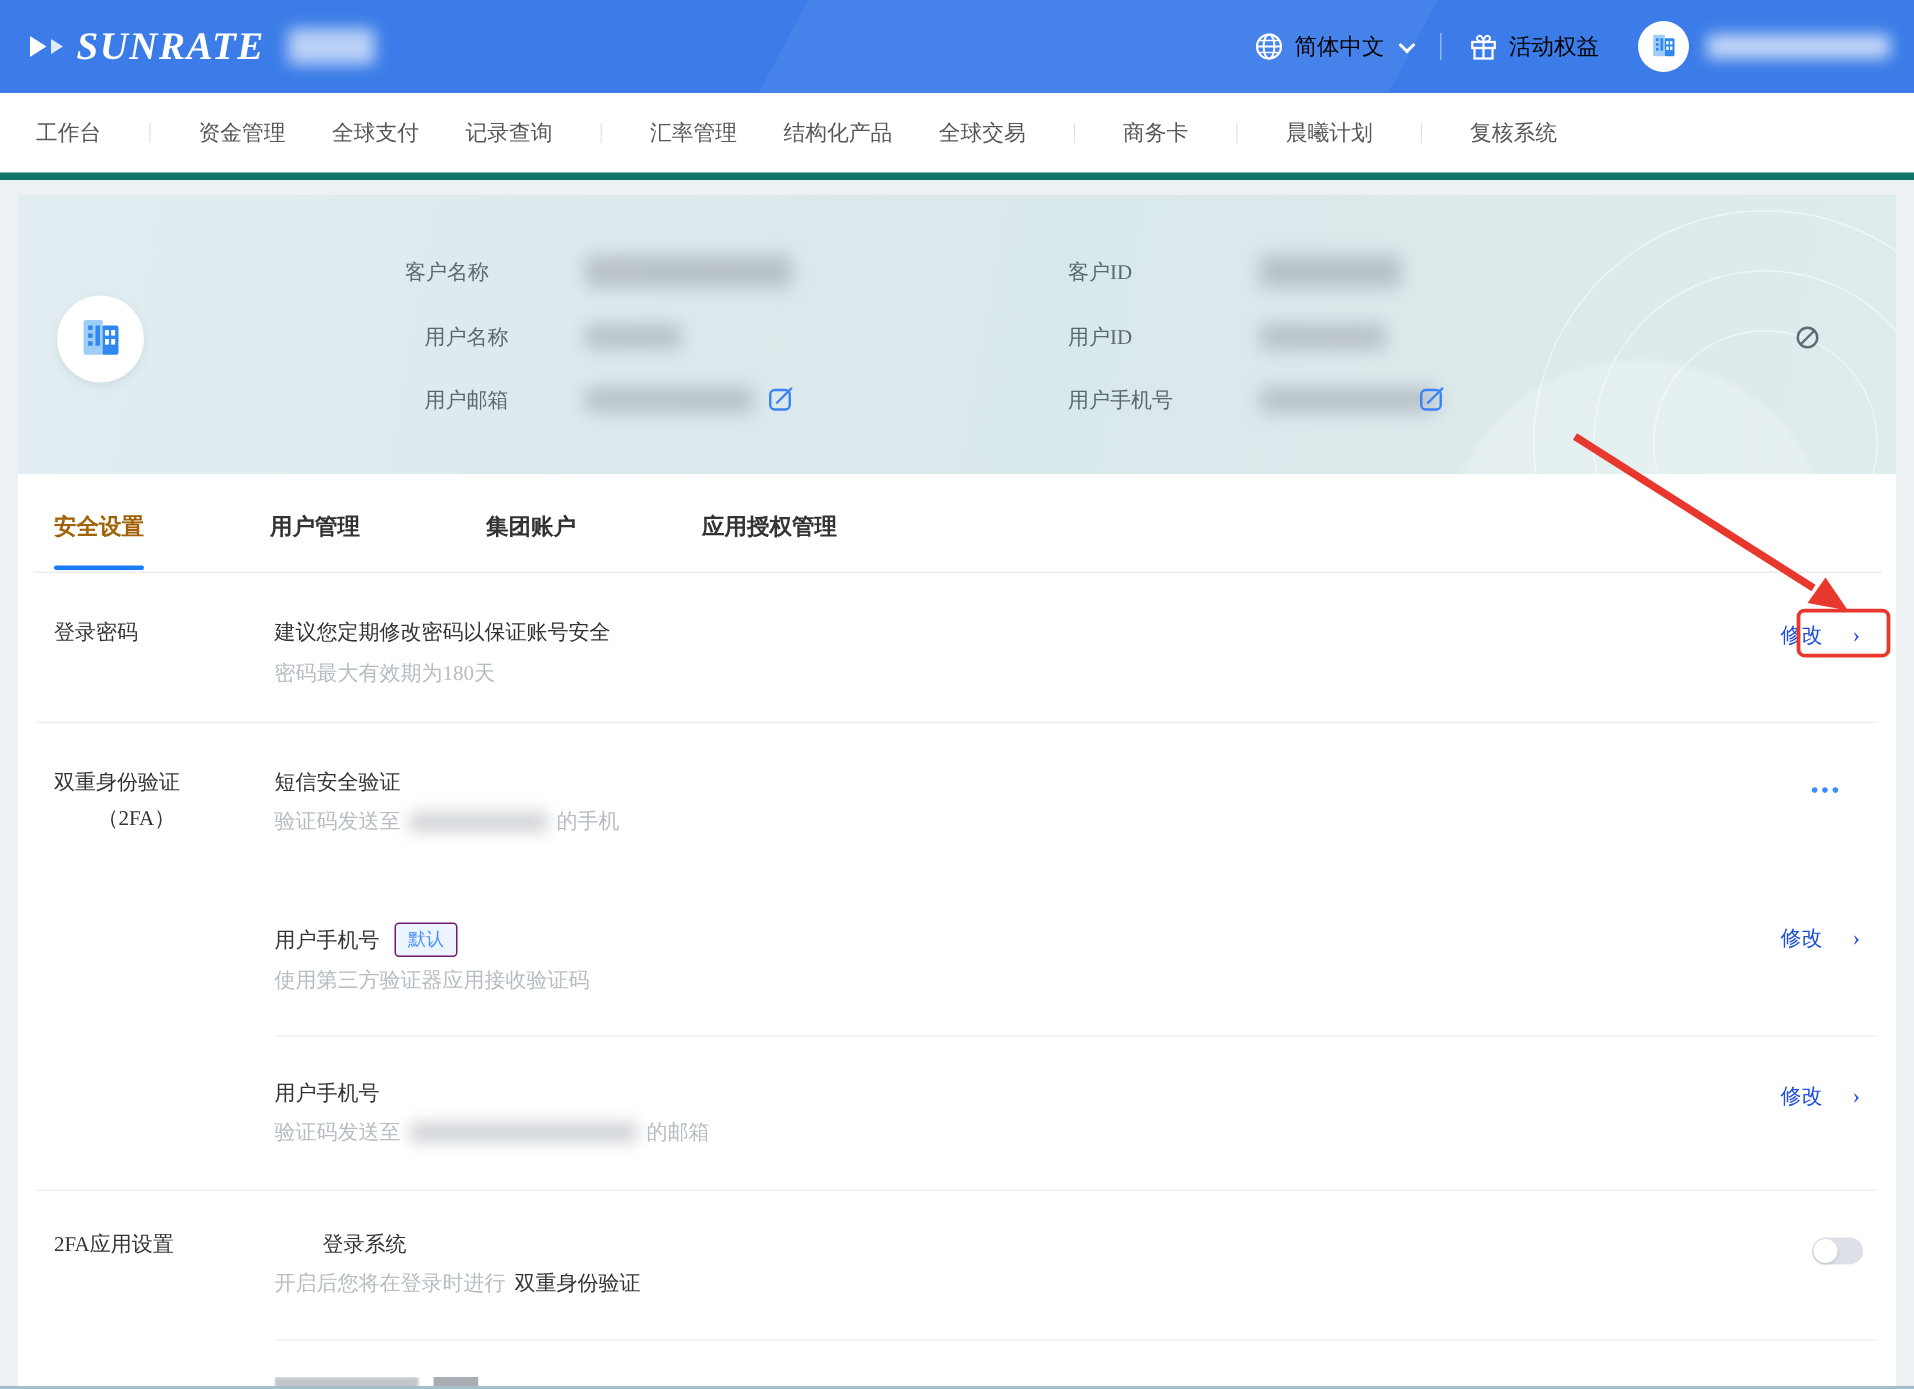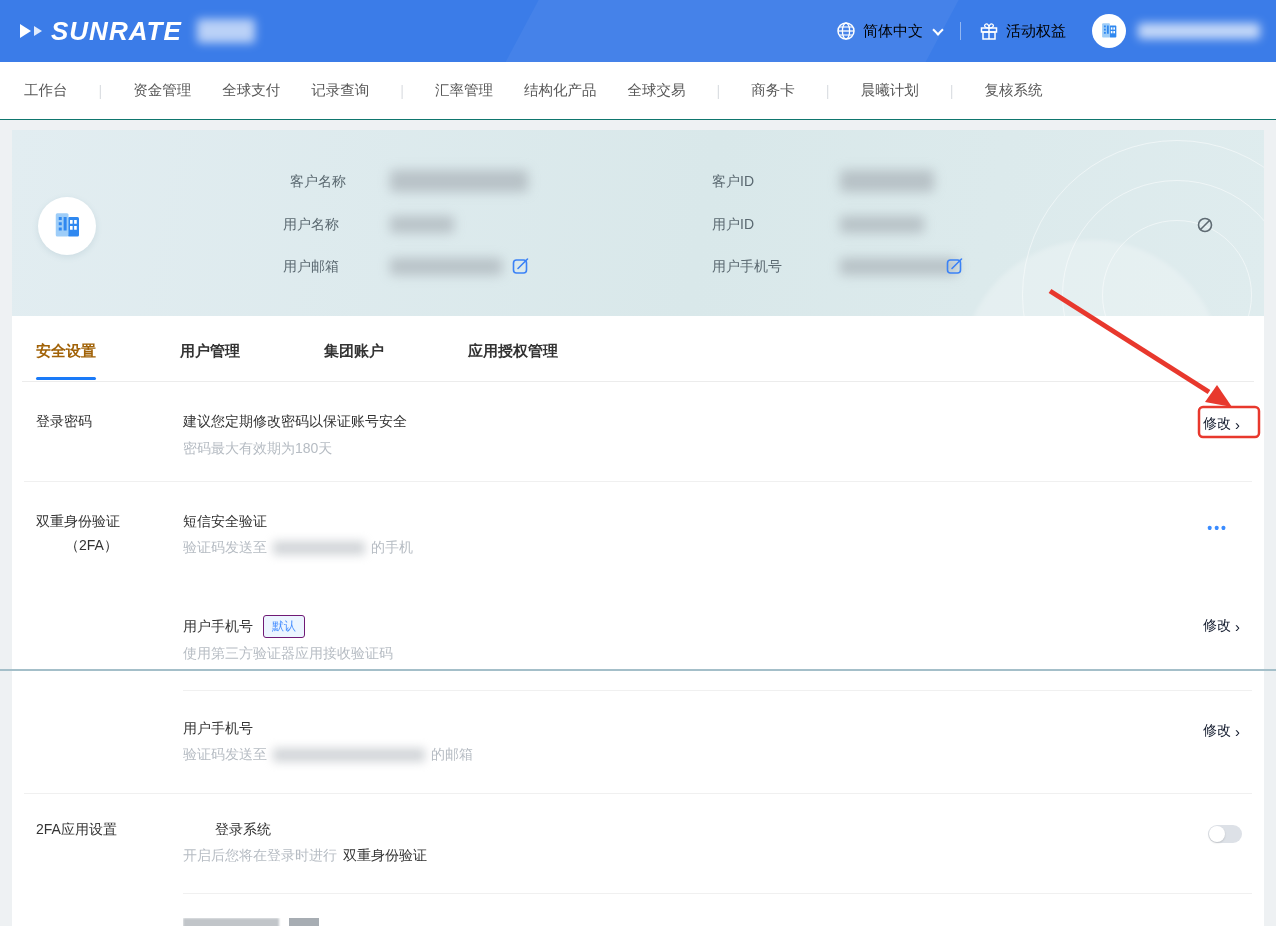--- a/index.html
+++ b/index.html
@@ -1,38 +1,38 @@
 <!DOCTYPE html>
 <html><head>
 <meta charset="utf-8">
 <style>
   * { margin:0; padding:0; box-sizing:border-box; }
   html,body { width:1276px; height:926px; overflow:hidden; }
   body { font-family:"Liberation Sans","DejaVu Sans",sans-serif; background:#eef1f3; color:#333; }
-  .page { position:relative; width:1276px; height:671px; }
+  .page { position:relative; width:1276px; height:926px;font-family:Liberation Serif, serif; }
 
   
   .topbar { position:absolute; left:0; top:0; width:100%; height:62px; background:#3b7ce8; overflow:hidden; }
   .topbar .sheen { position:absolute; left:520px; top:-30px; width:420px; height:130px;
                    background:rgba(255,255,255,0.05); transform:skewX(-28deg); }
   .logo-wrap { position:absolute; left:20px; top:0; height:62px; display:flex; align-items:center; gap:9px; }
   .logo-mark { display:flex; align-items:center; gap:3px; }
   .tri1 { width:0; height:0; border-left:11px solid #fff; border-top:7px solid transparent; border-bottom:7px solid transparent; }
   .tri2 { width:0; height:0; border-left:8px solid rgba(255,255,255,.85); border-top:5px solid transparent; border-bottom:5px solid transparent; }
   .logo-text { color:#fff; font-size:26px; font-weight:800; font-style:italic; letter-spacing:1px; }
   .logo-blur { width:58px; height:24px; margin-left:6px; background:rgba(255,255,255,.65); border-radius:3px; filter:blur(5px); }
   .top-right { position:absolute; right:16px; top:0; height:62px; display:flex; align-items:center; color:#000000; font-size:15px; }
   .top-item { display:flex; align-items:center; gap:7px; cursor:pointer; }
   .chev-down { width:8px; height:8px; border-right:2px solid #fff; border-bottom:2px solid #fff; transform:rotate(45deg); margin-left:4px; margin-top:-3px; }
   .top-divider { width:1px; height:18px; background:rgba(255,255,255,.45); margin:0 18px; }
   .top-avatar { width:34px; height:34px; border-radius:50%; background:#fff; display:flex; align-items:center; justify-content:center; margin-left:26px; }
   .user-blur { width:122px; height:16px; margin-left:12px; background:rgba(255,255,255,.7); border-radius:3px; filter:blur(5px); }
 
   
-  .nav { position:absolute; left:0; top:62px; width:100%; height:58px; background:#fff; border-bottom:1px solid #0f766e;
+  .nav { position:absolute; left:0; top:62px; width:100%; height:58px; background:#fff; border-bottom:5px solid #0f766e;
          display:flex; align-items:center; padding-left:24px; font-size:14.5px; color:#575757; }
   .nav-item { margin-right:31px; cursor:pointer; white-space:nowrap; }
   .nav-sep { color:#dcdfe3; margin-right:31px; }
 
   
   .banner { position:absolute; left:12px; top:130px; width:1252px; height:186px; overflow:hidden;
             background:linear-gradient(100deg,#e2edf1 0%,#d9e8ea 55%,#dfecee 100%); }
   .ring { position:absolute; border:1px solid rgba(255,255,255,.5); border-radius:50%; }
   .blob { position:absolute; background:rgba(255,255,255,.25); border-radius:50%; filter:blur(2px); }
   .banner-avatar { position:absolute; left:26px; top:67px; width:58px; height:58px; border-radius:50%;
@@ -50,21 +50,21 @@
   .tabs-divider { position:absolute; top:65px; left:10px; right:10px; height:1px; background:#ececec; }
 
   .sec-label { position:absolute; left:24px; font-size:14px; color:#333; }
   .row-title { position:absolute; left:171px; font-size:14px; color:#333; display:flex; align-items:center; gap:10px; }
   .row-sub { position:absolute; left:171px; font-size:14px; color:#b6bcc3; display:flex; align-items:center; gap:6px; }
   .row-sub .dark { color:#333; }
   .inline-blur { background:#a7adb4; opacity:.5; border-radius:2px; filter:blur(5px); }
   .divider { position:absolute; height:1px; background:#f0f0f0; }
   .badge { font-size:12px; color:#4a90ff; background:#ecf5ff; border:1px solid #701a75; border-radius:3px; padding:2px 8px; }
 
-  .link-btn { position:absolute; color:#0f172a; font-size:14px; cursor:pointer; display:flex; align-items:center; gap:4px; }
+  .link-btn { position:absolute; color:#1d4ed8; font-size:14px; cursor:pointer; display:flex; align-items:center; gap:20px; }
   .link-chev { font-size:15px; line-height:1; }
   .more-btn { position:absolute; color:#3b8cff; font-size:14px; font-weight:700; letter-spacing:2px; cursor:pointer; }
 
   .toggle { position:absolute; width:34px; height:18px; background:#dde1e7; border-radius:9px; cursor:pointer; }
   .knob { position:absolute; left:1px; top:1px; width:16px; height:16px; background:#fff; border-radius:50%; box-shadow:0 1px 2px rgba(0,0,0,.15); }
 
   .clipped-row { position:absolute; left:171px; top:602px; height:8px; overflow:hidden; display:flex; gap:10px; }
   .clip-a { width:96px; height:14px; background:#8f979e; opacity:.55; filter:blur(1px); }
   .clip-b { width:30px; height:14px; background:#6d7780; opacity:.6; }
 
@@ -158,21 +158,21 @@
         <rect x="28" y="24" width="3.5" height="5" fill="#fff"></rect>
           <rect x="33.5" y="24" width="3.5" height="5" fill="#fff"></rect>
         <rect x="9" y="7" width="17" height="31" rx="2" fill="#9ecdf8"></rect>
         <rect x="13" y="12" width="4" height="4" fill="#2f88f0"></rect>
           <rect x="13" y="19" width="4" height="4" fill="#2f88f0"></rect>
         <rect x="13" y="26" width="4" height="4" fill="#2f88f0"></rect>
           <rect x="19.5" y="12" width="4" height="18" fill="#2f88f0"></rect>
       </svg>
     </div>
 
-    <span class="f-label" style="left:278px; top:43px;">客户名称</span>
+    <span class="f-label" style="left:258px; top:43px;">客户名称</span>
     <span class="f-label" style="left:271px; top:86px;">用户名称</span>
     <span class="f-label" style="left:271px; top:128px;">用户邮箱</span>
     <div class="blur-val" style="left:378px; top:40px; width:138px; height:22px;"></div>
     <div class="blur-val" style="left:378px; top:86px; width:64px; height:17px;"></div>
     <div class="blur-val" style="left:378px; top:128px; width:112px; height:17px;"></div>
     <svg class="edit-ic" style="left:500px; top:127px;" viewBox="0 0 18 18">
       <rect x="1.5" y="3" width="13" height="13" rx="3" fill="none" stroke="#3b82f6" stroke-width="1.6"></rect>
       <line x1="6" y1="11.5" x2="15.5" y2="2" stroke="#3b82f6" stroke-width="1.6" stroke-linecap="round"></line>
     </svg>
 

